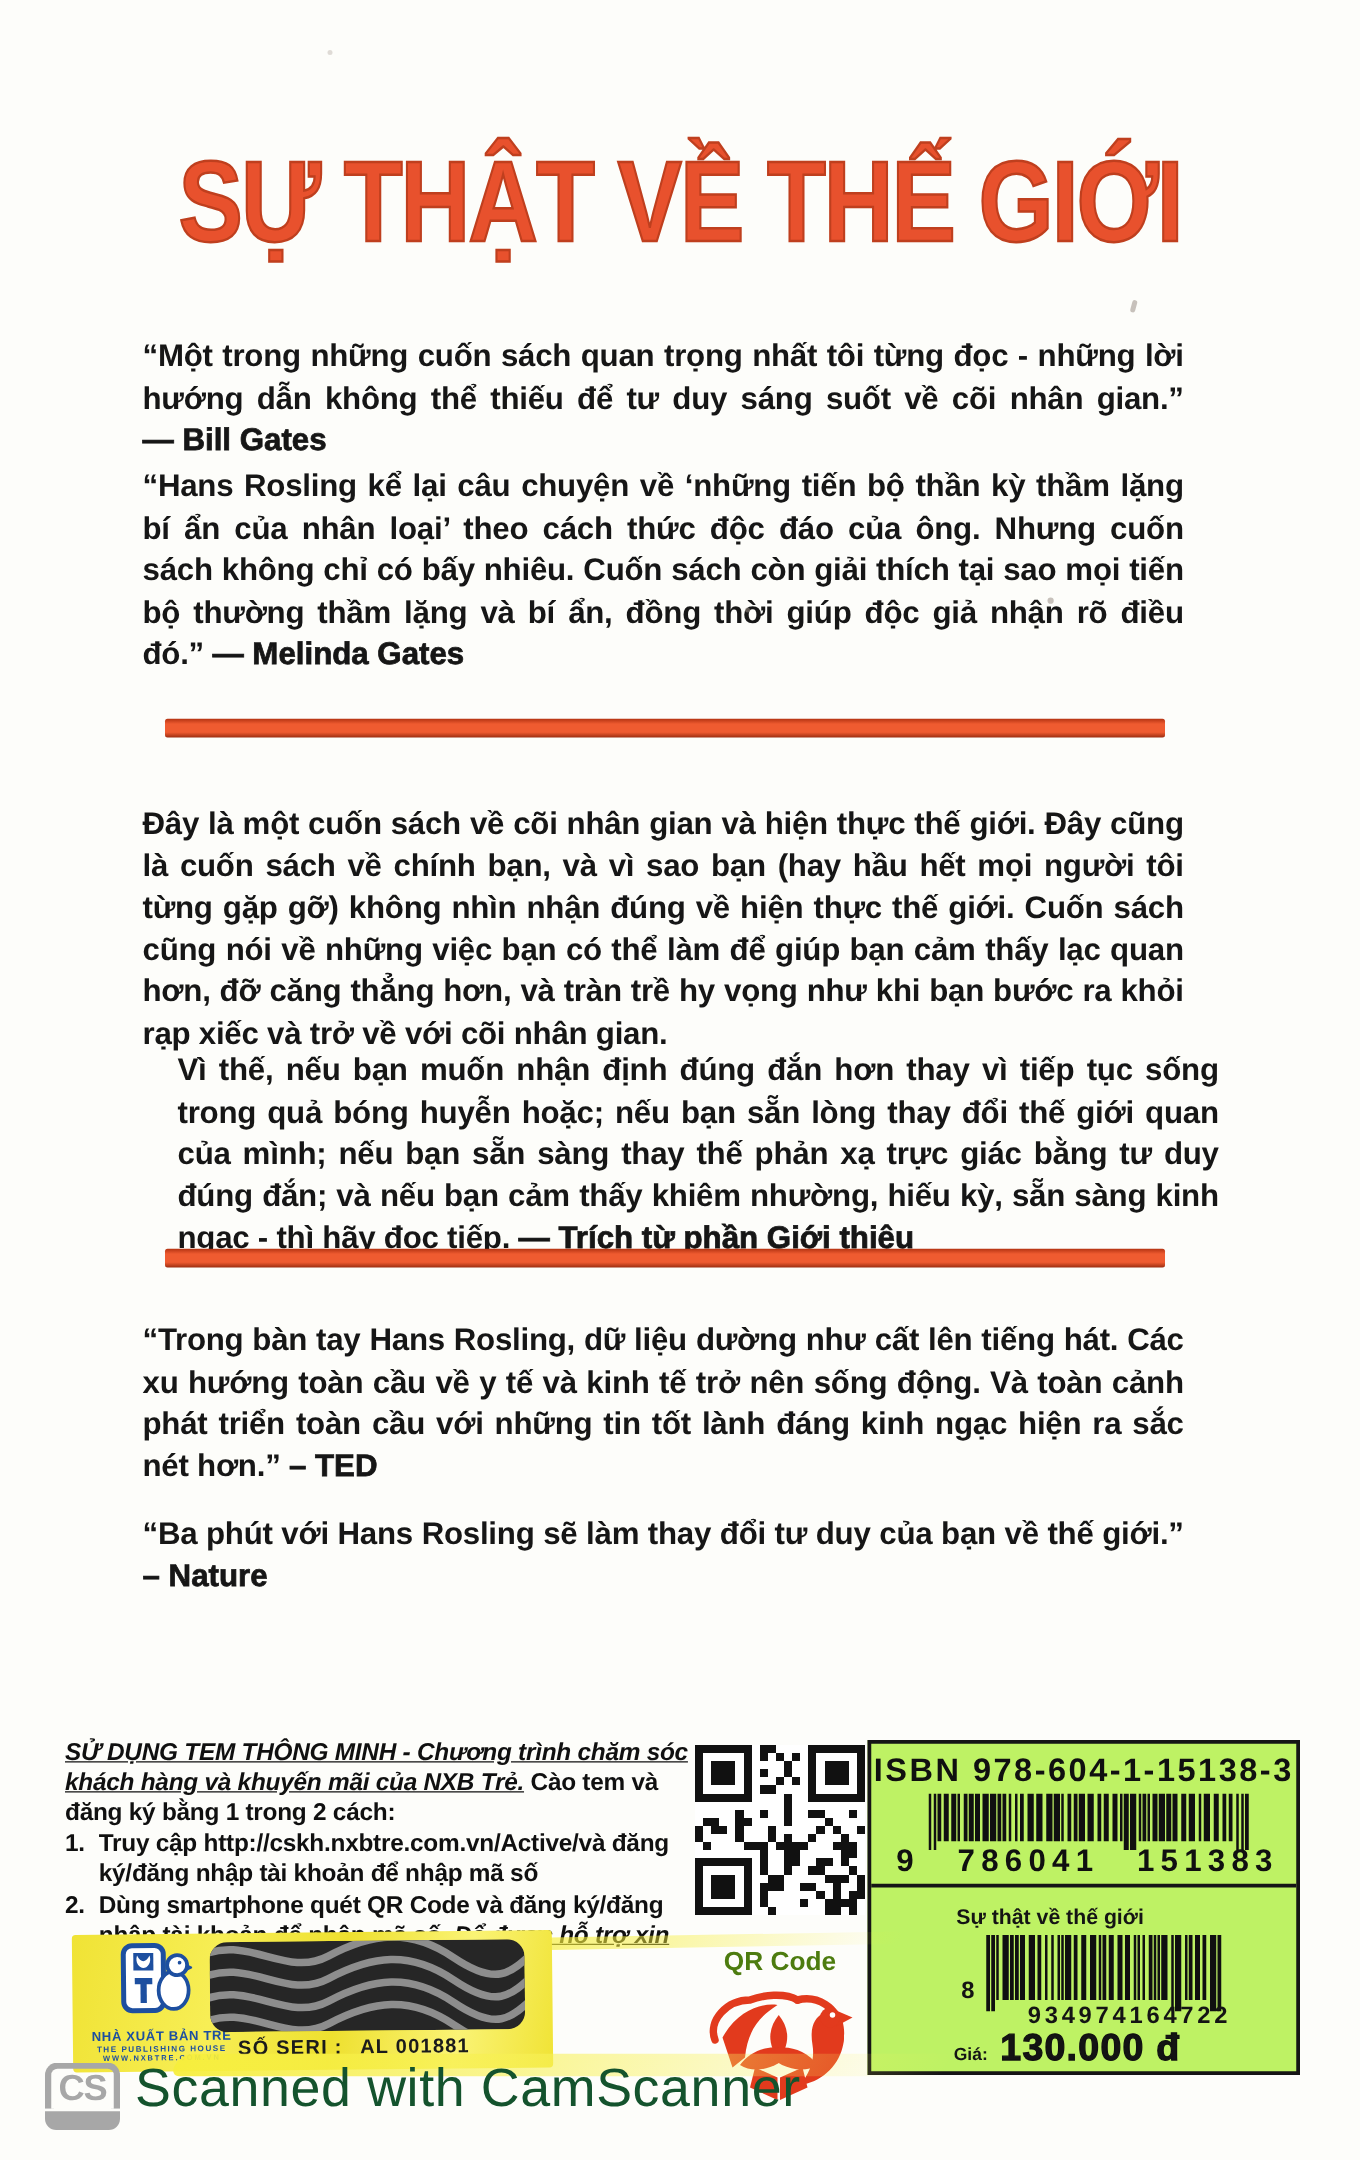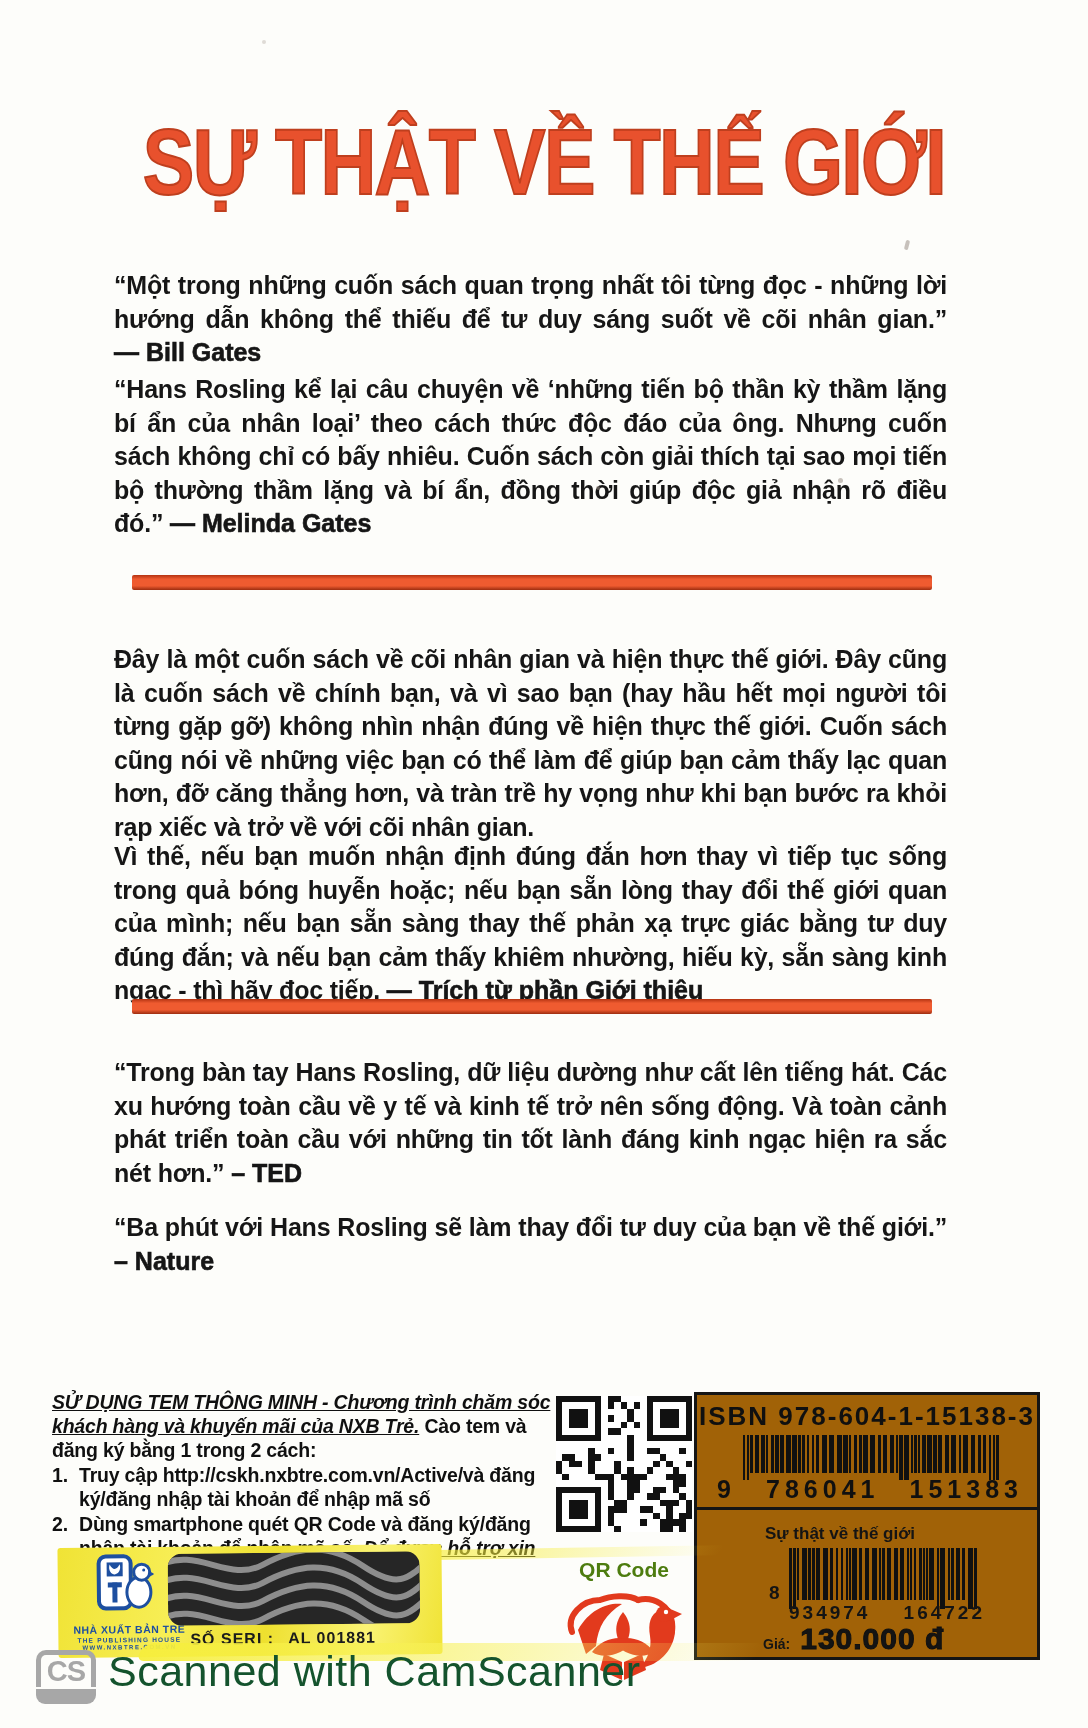--- a/index.html
+++ b/index.html
@@ -16,21 +16,21 @@
     color:#e8512d; -webkit-text-stroke:2px #bf3f1e;
   }
   
   .tblock{
     position:absolute; left:114px; width:833px;
     font-size:25px; font-weight:700; line-height:33.5px;
     text-align:justify; letter-spacing:-0.2px; color:#161616;
   }
   .attrib{ -webkit-text-stroke:0.6px #141414; letter-spacing:0; white-space:nowrap;}
   .q1{top:244px;} .q2{top:348px;}
-  .p1{top:618px;} .p2{top:815px;}
+  .p1{top:618px;} .p2{top:815px;margin-left:28px;}
   .q3{top:1046px;margin-top:10px;} .q4{top:1186px;}
   .divider{
     position:absolute; left:132px; width:800px; height:15px;
     background:linear-gradient(#b43312,#ef5b30 28%,#ef5b30 72%,#9c2d10);
     border-radius:2px;
   }
   .d1{top:575px;} .d2{top:999px;}
   
   .stamp{
     position:absolute; left:52px; top:1390px; width:505px;
@@ -45,21 +45,21 @@
   .qr-wrap svg{width:100%; height:100%; shape-rendering:crispEdges;}
   .qr-label{
     position:absolute; left:548px; top:1558px; width:152px; text-align:center;
     font-size:21px; font-weight:700; color:#4d7c0f;
   }
   
   .red-logo{position:absolute; left:548px; top:1588px; width:150px; height:96px;}
   
   .isbn-box{
     position:absolute; left:694px; top:1392px; width:346px; height:268px;
-    border:3px solid #151515; background:#a16207; box-sizing:border-box;
+    border:3px solid #151515; background:#bef264; box-sizing:border-box;
   }
   .isbn-top{position:relative; height:112px; border-bottom:3px solid #151515;}
   .isbn-text{
     position:absolute; top:6px; left:0; width:100%; text-align:center;
     font-size:26px; font-weight:700; letter-spacing:2px; color:#101010;
   }
   .barcode{display:flex; align-items:flex-start;}
   .barcode span{display:block; background:#101010; height:100%;}
   .barcode span.tall{height:118%;}
   .bc1{position:absolute; left:46px; top:40px; width:262px; height:38px;}
@@ -67,22 +67,22 @@
     position:absolute; left:20px; top:80px; width:306px;
     display:flex; justify-content:space-between;
     font-size:25px; font-weight:700; letter-spacing:5px; color:#101010;
   }
   .isbn-bottom{position:relative; height:147px;}
   .small-title{position:absolute; left:68px; top:14px; font-size:17px; font-weight:700; color:#141414;}
   .bc2{position:absolute; left:92px; top:38px; width:196px; height:52px;}
   .lead8{position:absolute; left:72px; top:72px; font-size:19px; font-weight:700;}
   .digits2{
     position:absolute; left:92px; top:92px; width:196px;
-    display:flex; justify-content:space-between;
-    font-size:19px; font-weight:700; letter-spacing:3px;gap:32px;
+    display:flex; justify-content:flex-end;
+    font-size:19px; font-weight:700; letter-spacing:3px;
   }
   .price{position:absolute; left:66px; top:112px; display:flex; align-items:baseline; gap:10px;}
   .price-label{font-size:14px; font-weight:700;}
   .price-value{font-size:30px; font-weight:700; -webkit-text-stroke:1px #101010; letter-spacing:1px;}
   
   .sticker{
     position:absolute; left:58px; top:1546px; width:384px; height:110px;
     background:linear-gradient(100deg,#f0e335 0%,#f7ee55 30%,#eee02f 55%,#faf375 80%,#f0e335 100%);
     transform:rotate(-0.6deg); border-radius:3px;
   }

